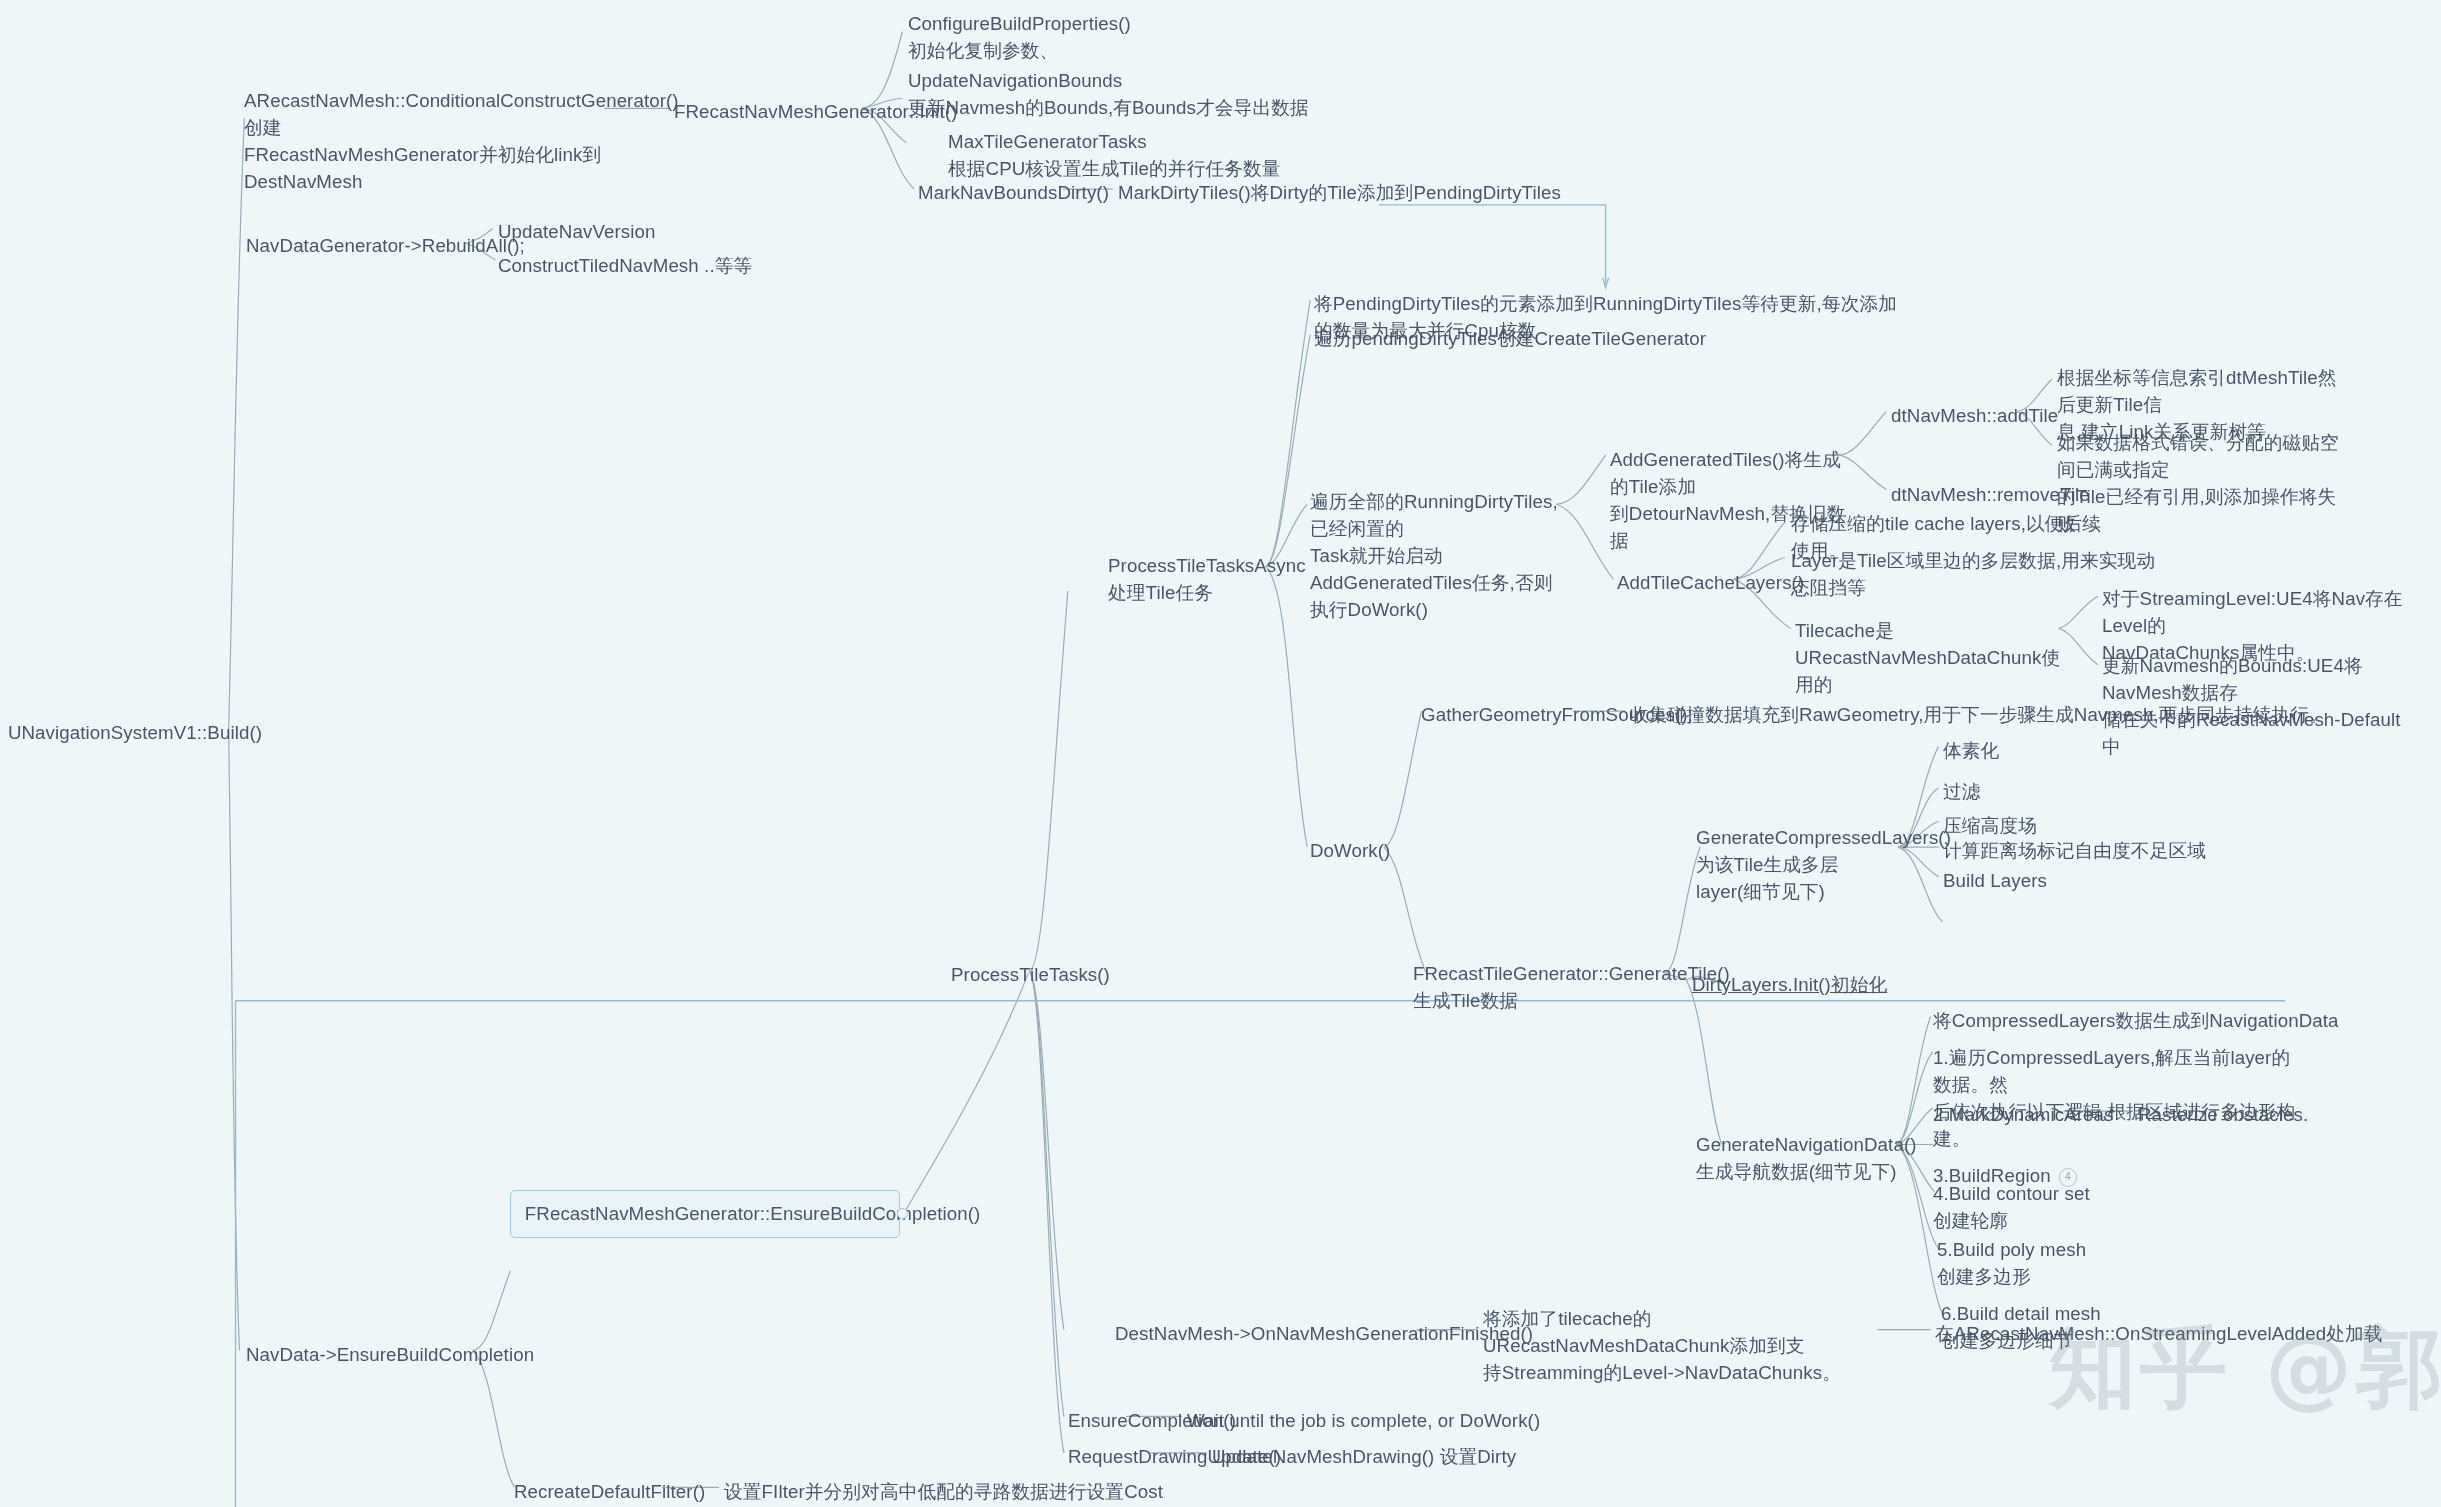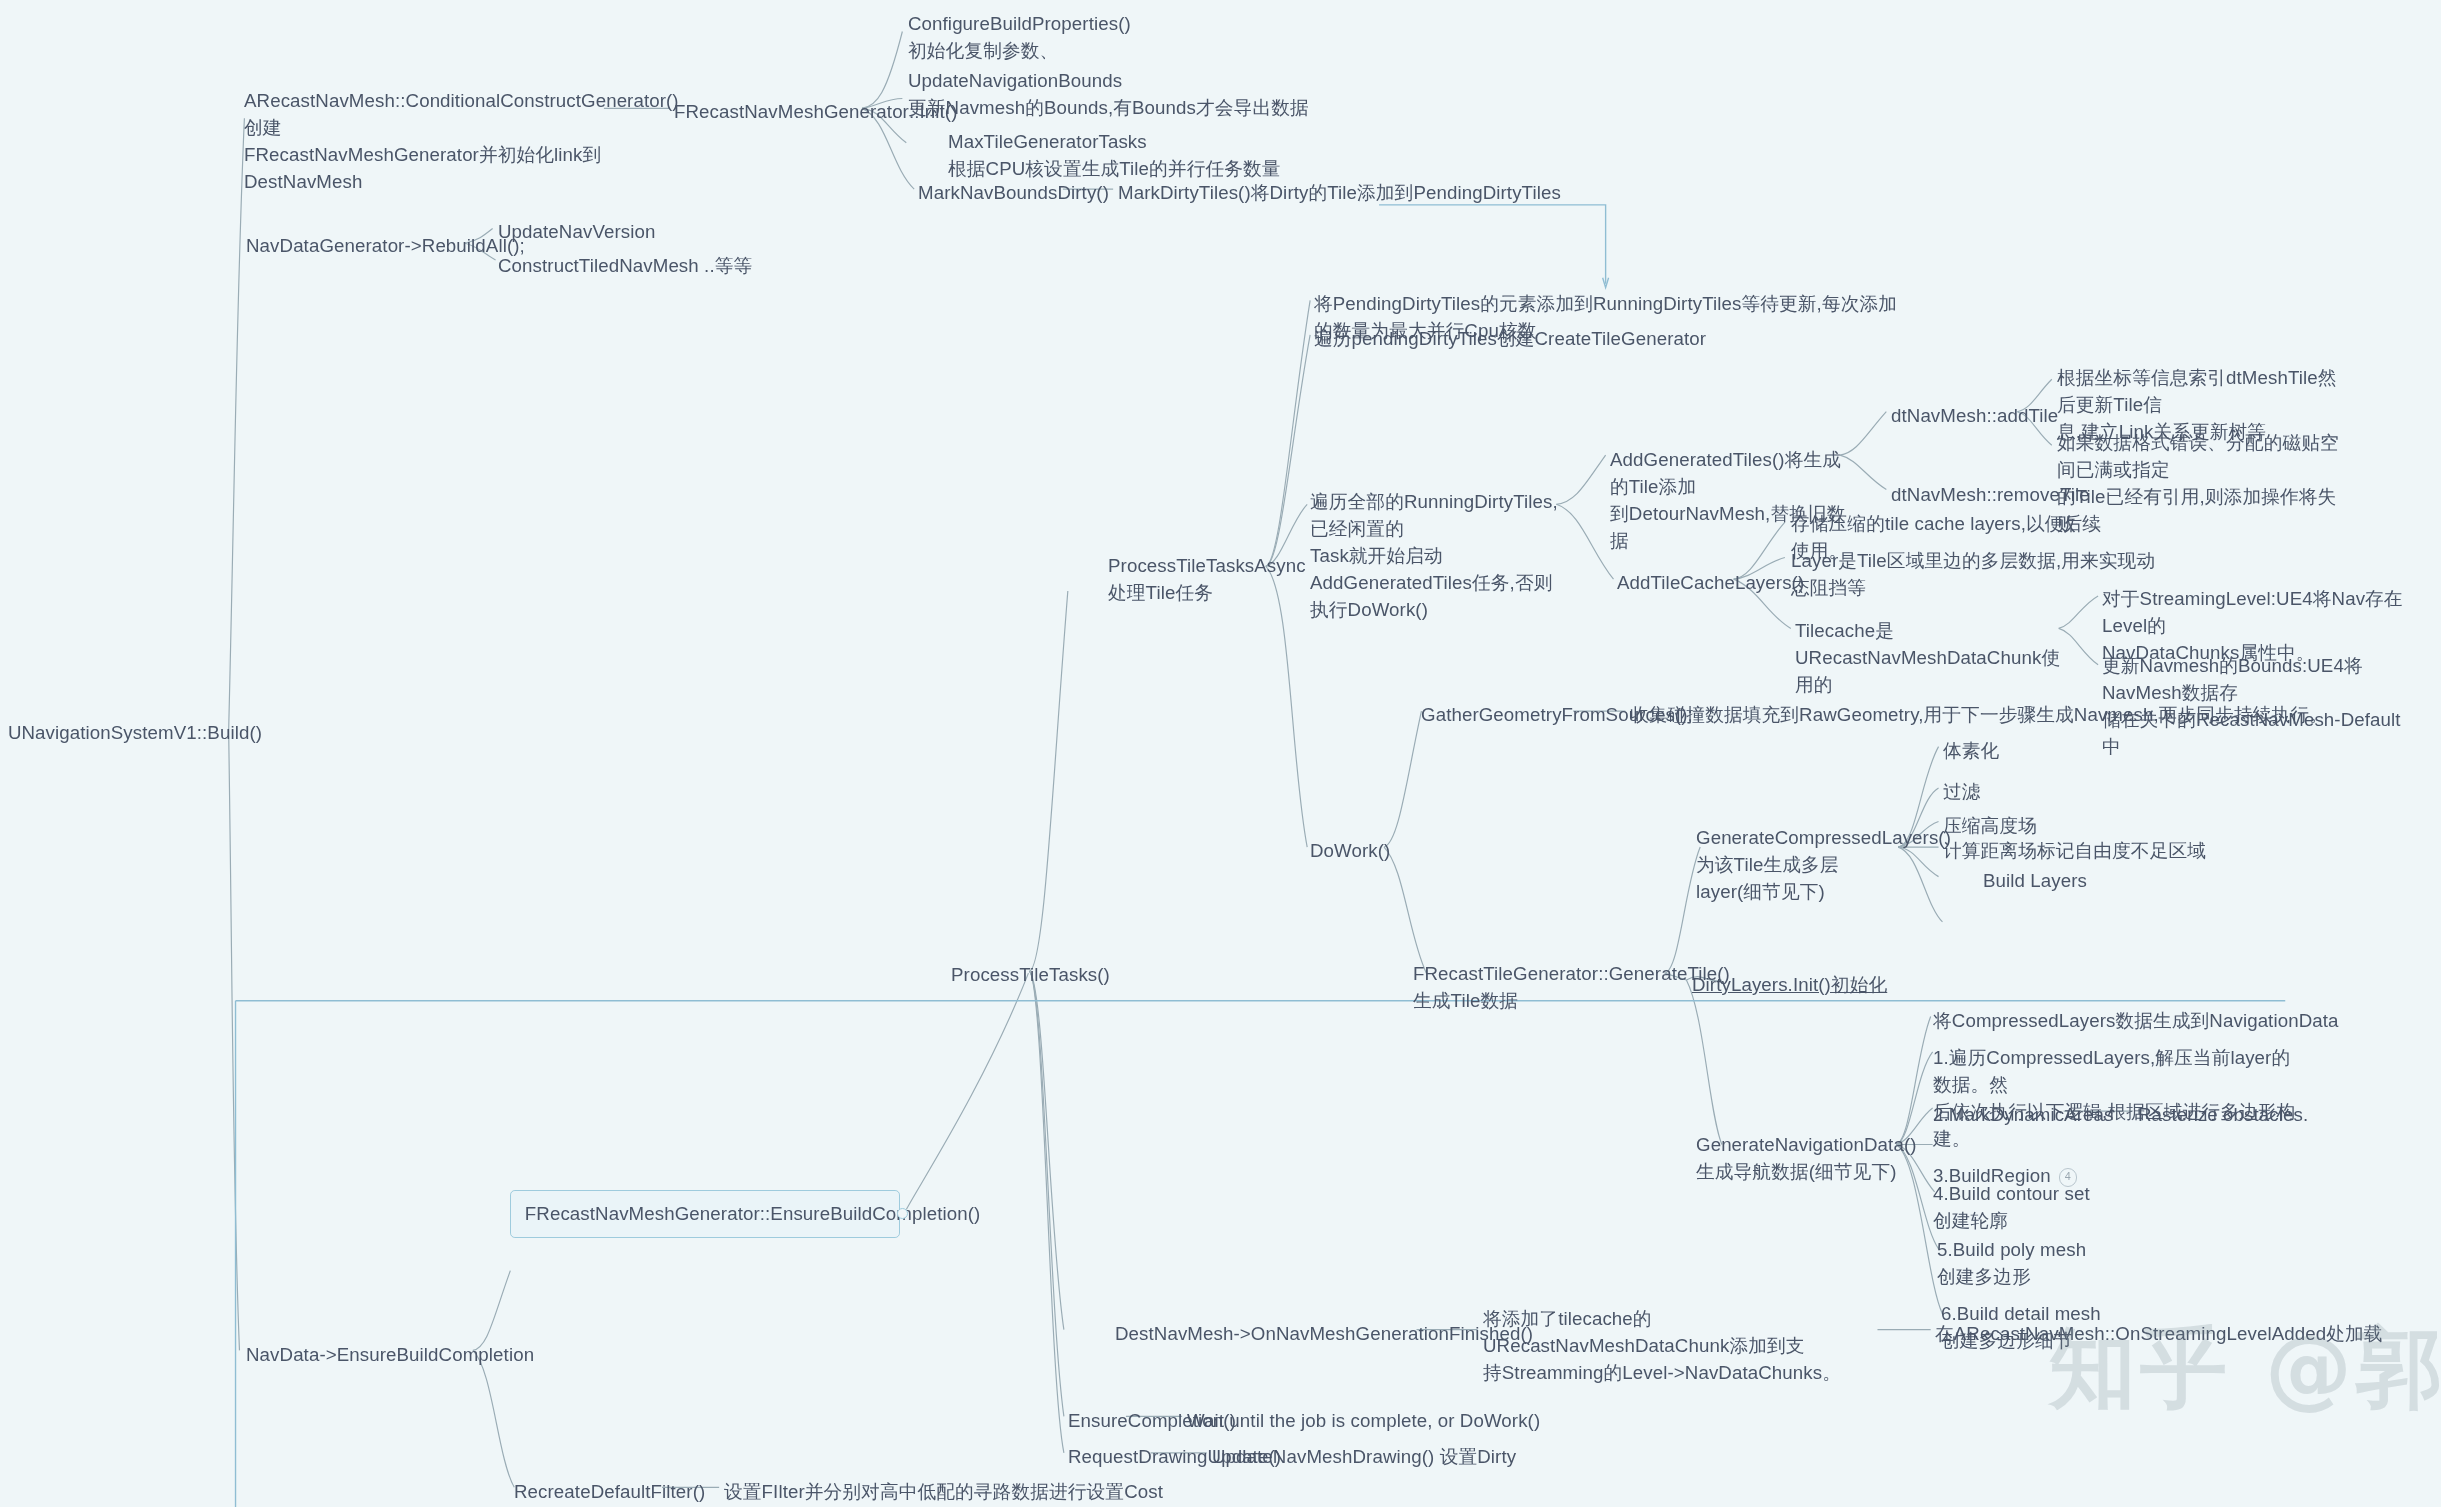--- a/index.html
+++ b/index.html
@@ -254,21 +254,21 @@
 为该Tile生成多层layer(细节见下)</div>
 
   <div class="node" style="left:1943px; top:737px;">体素化</div>
 
   <div class="node" style="left:1943px; top:778px;">过滤</div>
 
   <div class="node" style="left:1943px; top:812px;">压缩高度场</div>
 
   <div class="node" style="left:1943px; top:837px;">计算距离场标记自由度不足区域</div>
 
-  <div class="node" style="left:1943px; top:867px;margin-left:40px;">Build Layers</div>
+  <div class="node" style="left:1943px; top:867px;">Build Layers</div>
 
 
   <div class="node" style="left:1413px; top:960px; width:256px;">FRecastTileGenerator::GenerateTile()
 生成Tile数据</div>
 
   <div class="node" style="left:1692px; top:971px;text-decoration:underline;">DirtyLayers.Init()初始化</div>
 
   <div class="node" style="left:1696px; top:1131px; width:207px;">GenerateNavigationData()
 生成导航数据(细节见下)</div>
 

